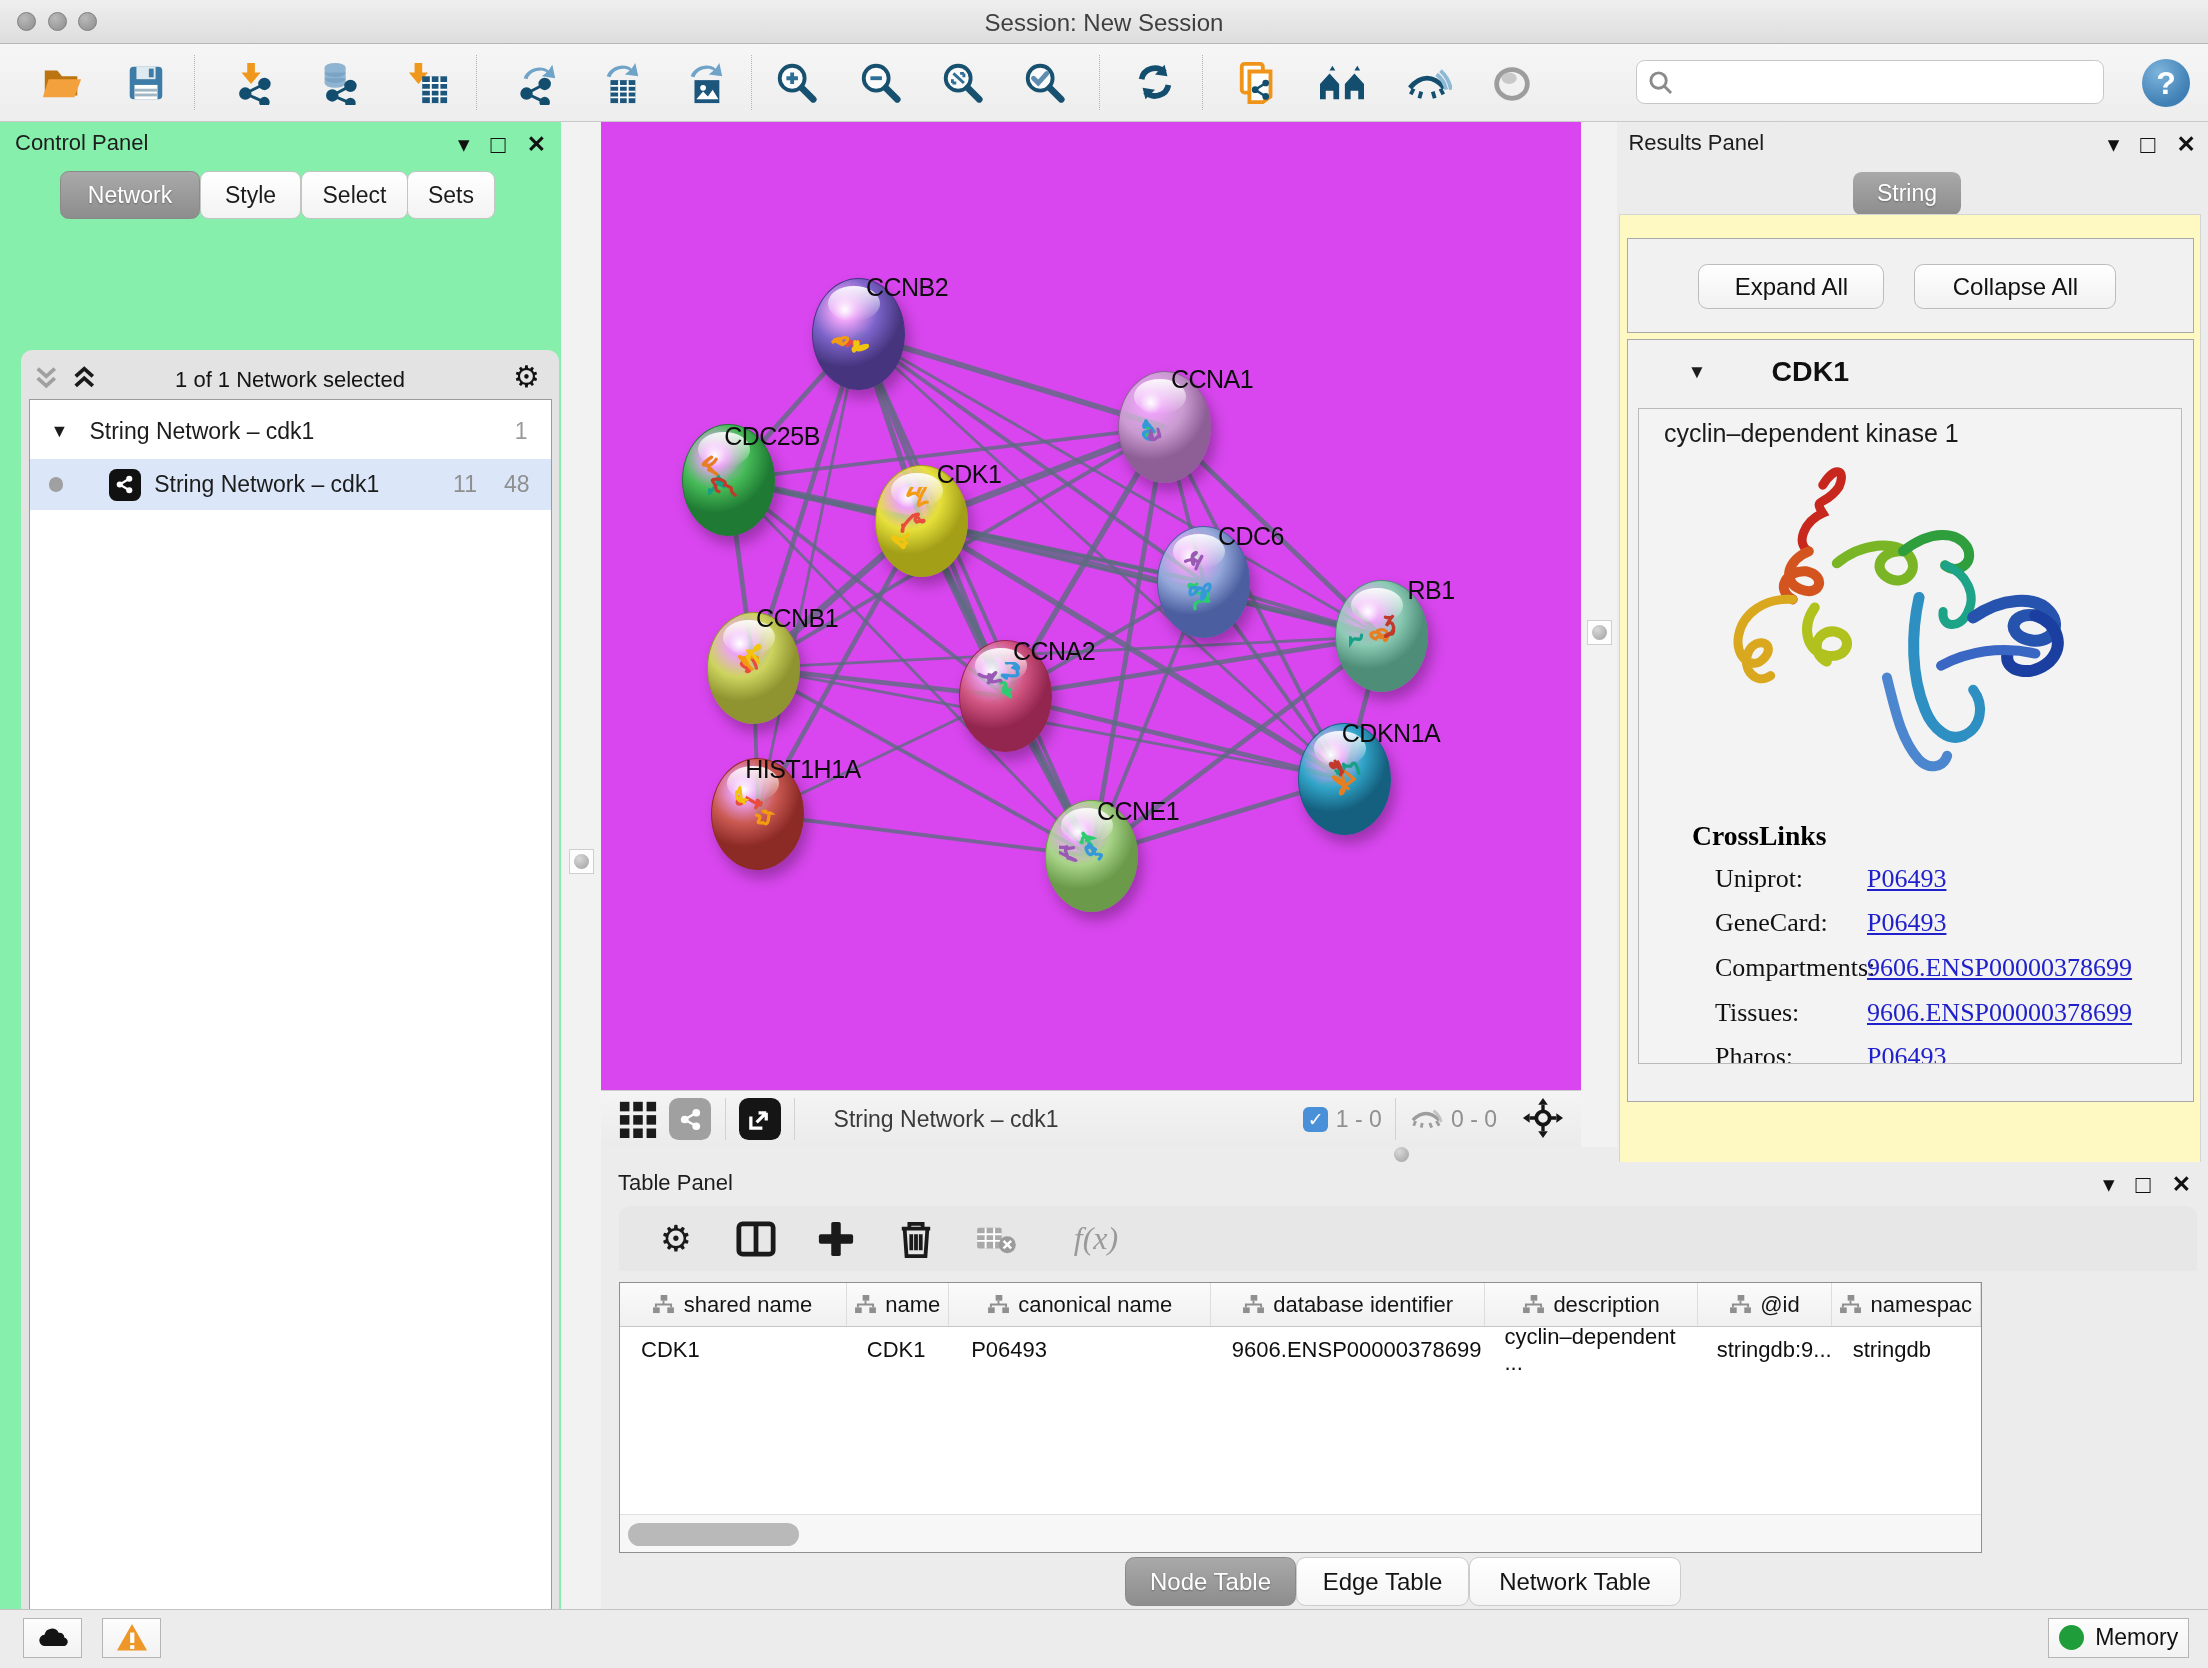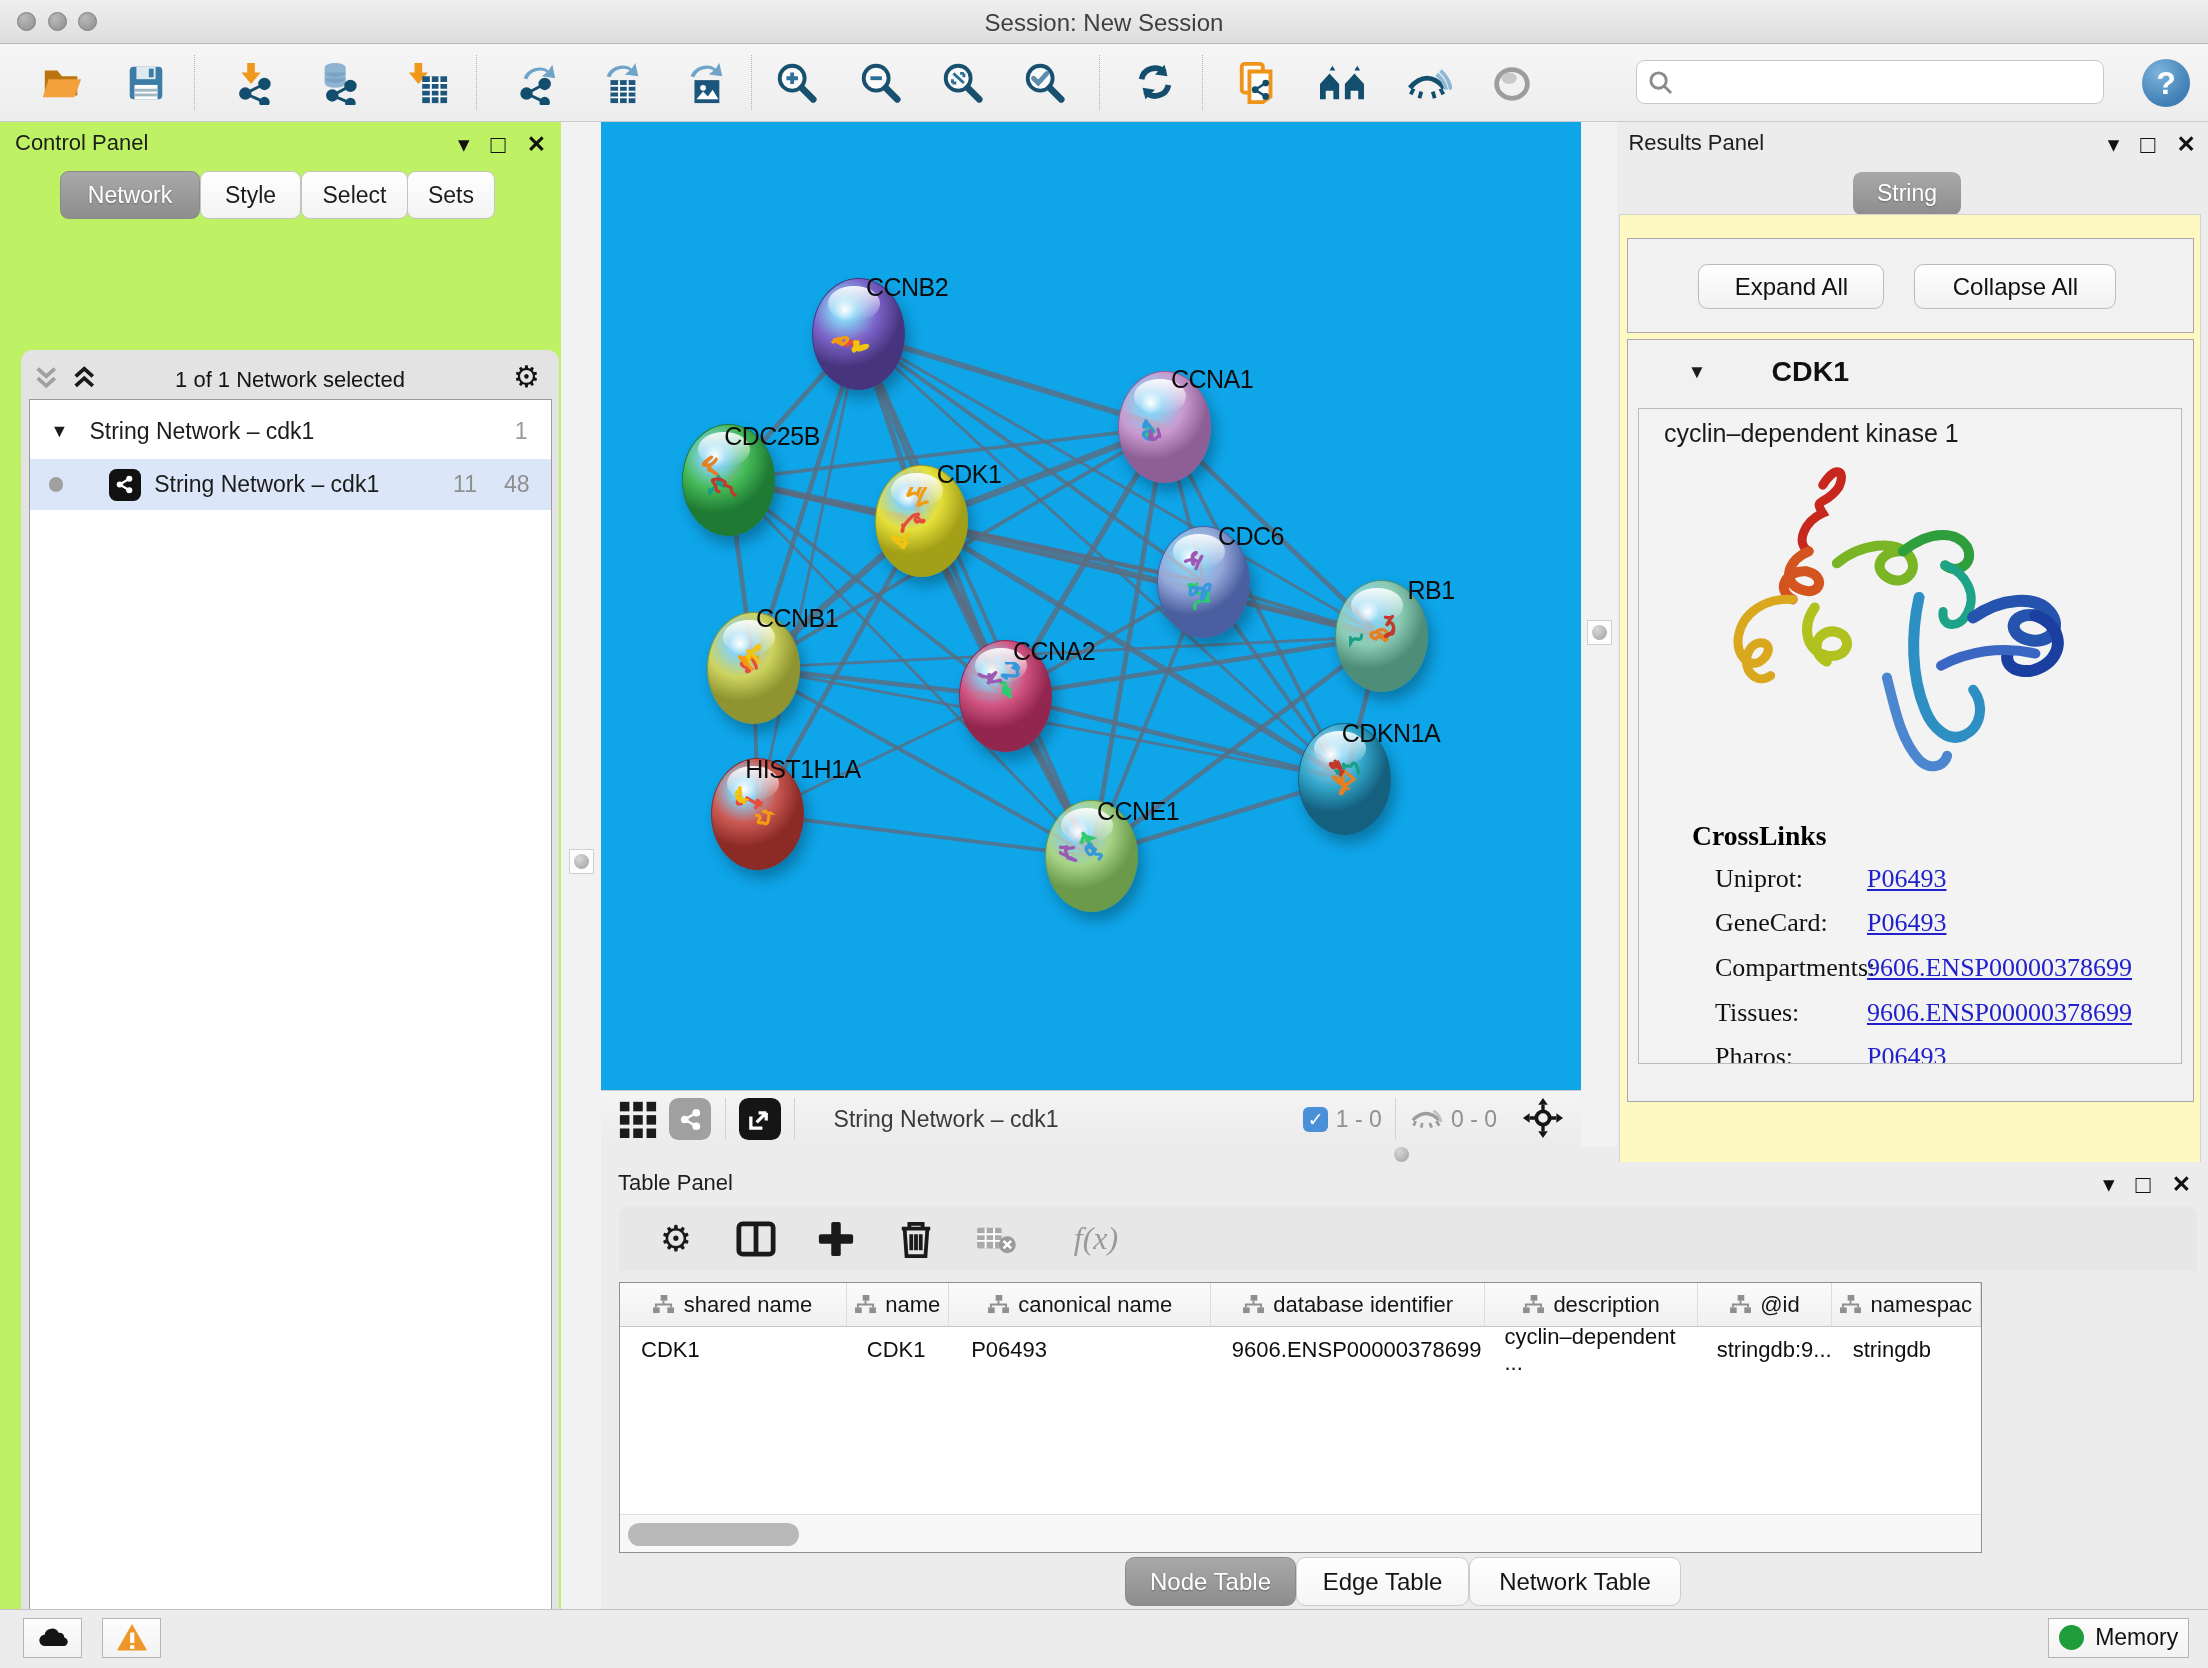--- a/index.html
+++ b/index.html
@@ -21,42 +21,42 @@
   .tbtn { position:absolute; top:15px; width:48px; height:48px; display:flex; align-items:center; justify-content:center; }
   .tsep { position:absolute; top:11.4px; height:55px; border-left:1.9px dotted #b2b2b2; }
   .searchbox { position:absolute; left:1636px; top:16px; width:468px; height:44px; background:#ffffff;
     border:1.9px solid #c7c7c7; border-radius:8.6px; display:flex; align-items:center; padding-left:11.4px; }
   .searchbox input { border:none; outline:none; font-size:22px; flex:1; background:transparent; margin-left:9.5px; }
   .helpbtn { position:absolute; left:2142px; top:15px; width:48px; height:48px; border-radius:50%;
     background:radial-gradient(circle at 35% 28%, #7db4dc, #3f7fb4 70%); color:#fff; font-size:32px;
     font-weight:bold; display:flex; align-items:center; justify-content:center; }
 
   
-  .control-panel { position:absolute; left:0; top:122px; width:561px; height:1488px; background:#bef264; }
+  .control-panel { position:absolute; left:0; top:122px; width:561px; height:1488px; background:#86efac; }
   .panel-title { position:absolute; left:15px; top:7.6px; font-size:22px; color:#1d1d1d; }
   .panel-icons { position:absolute; top:7.6px; font-size:23px; color:#111; display:flex; gap:21px; align-items:center; }
   .seg-tab { position:absolute; height:48px; border:1px solid #c4c4c4; background:linear-gradient(#ffffff,#f3f3f3);
     font-size:23px; display:flex; align-items:center; justify-content:center; border-radius:8.6px; color:#1c1c1c; }
   .seg-tab.active { background:linear-gradient(#a9a9a9,#8d8d8d); color:#ffffff; border-color:#8a8a8a; text-shadow:0 1px 1.9px rgba(0,0,0,.3); }
   .cp-box { position:absolute; left:21px; top:228px; width:538px; height:1347px; background:#e3e3e3; border-radius:11.4px; }
   .cp-head { position:absolute; left:0; top:7.6px; width:100%; height:42px; }
   .cp-status { position:absolute; width:100%; text-align:center; top:9.5px; font-size:22px; color:#141414; }
   .cp-list { position:absolute; left:7.6px; top:49px; width:523px; height:1290px; background:#ffffff; border:1.9px solid #9b9b9b; }
   .tree-row { position:absolute; left:0; width:100%; height:51px; display:flex; align-items:center; font-size:23px; }
   .tree-row.selected { background:#dbe7f8; }
   .share-badge { width:32px; height:32px; border-radius:7.6px; background:#111; display:flex; align-items:center; justify-content:center; }
 
   
   .v-divider { position:absolute; top:122px; background:#f2f2f2; }
   .handle { position:absolute; width:25px; height:25px; background:#fdfdfd; border:1px solid #cfcfcf; display:flex; align-items:center; justify-content:center; }
   .handle .dot { width:15px; height:15px; border-radius:50%; background:radial-gradient(circle at 35% 30%, #d8d8d8, #9f9f9f); }
   .h-splitter { position:absolute; left:601px; top:1147px; width:1607px; height:15px; }
 
   
-  .network-canvas { position:absolute; left:601px; top:122px; width:980px; height:968px; background:#0ea5e9; overflow:hidden; }
+  .network-canvas { position:absolute; left:601px; top:122px; width:980px; height:968px; background:#d946ef; overflow:hidden; }
   .node { position:absolute; width:93px; height:112px; border-radius:50%; box-shadow:4.8px 8.6px 13.3px rgba(0,0,0,.28); }
   .node .gloss { position:absolute; left:16%; top:6%; width:58%; height:32%; border-radius:50%;
     background:linear-gradient(rgba(255,255,255,.92), rgba(255,255,255,0)); }
   .node svg { position:absolute; left:13.3px; top:21px; }
   .node-label { position:absolute; transform:translate(-50%,-50%); font-size:25px; font-weight:500; color:#0d0d0d; letter-spacing:-0.5px; white-space:nowrap; }
   .network-bottombar { position:absolute; left:601px; top:1090px; width:980px; height:57px;
     background:linear-gradient(#f4f4f4,#ebebeb); border-top:1px solid #cccccc; display:flex; align-items:center; }
   .nb-sep { height:42px; border-left:1px solid #d2d2d2; margin:0 13.3px; }
   .nb-title { font-size:23px; color:#3a3a3a; margin-left:25px; }
   .badge-txt { font-size:23px; color:#8f8f8f; margin-left:7.6px; }

